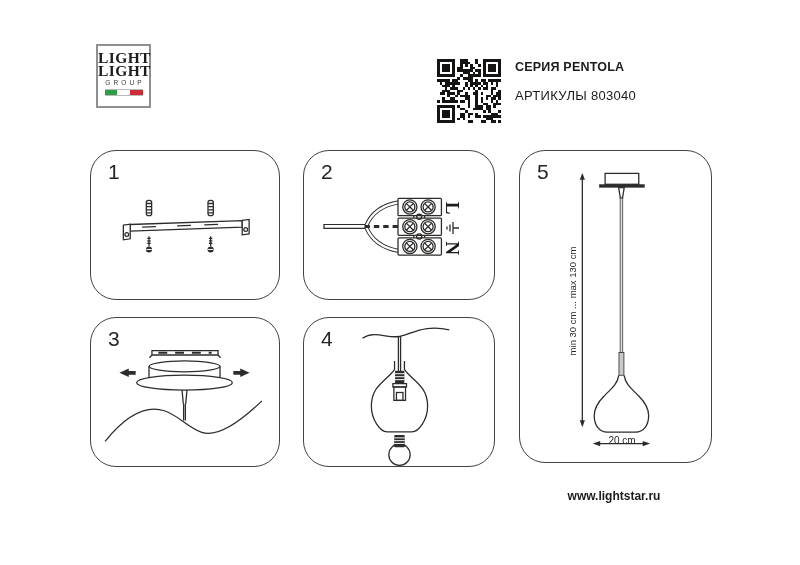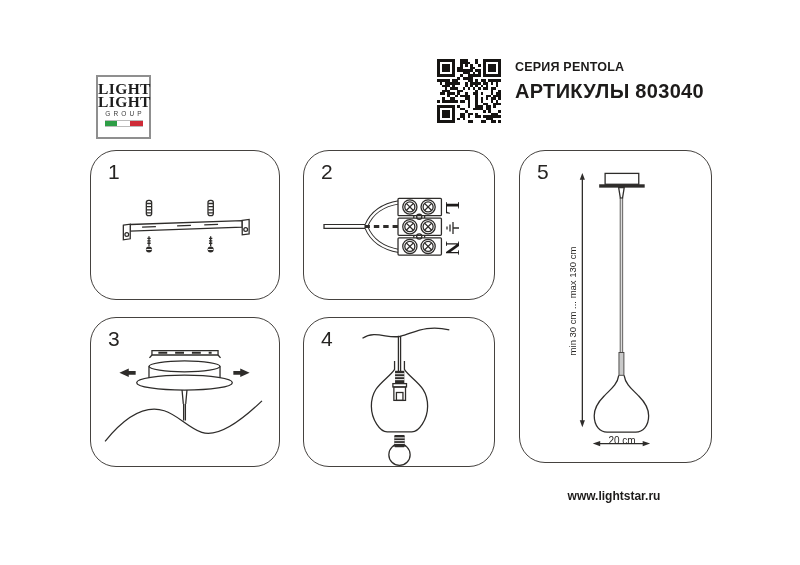--- a/index.html
+++ b/index.html
@@ -1,35 +1,35 @@
 <!DOCTYPE html>
 <html><head>
 <meta charset="utf-8">
 <style>
   html,body{margin:0;padding:0;background:#fff;}
   .page{position:relative;width:800px;height:565px;background:#ffffff;overflow:hidden;
         font-family:"Liberation Sans",sans-serif;color:#1d1b1a;}
 
   
-  .logo{position:absolute;left:96px;top:75px;width:55px;height:64px;border:2px solid #8f8f8f;
+  .logo{position:absolute;left:96px;top:44px;width:55px;height:64px;border:2px solid #8f8f8f;
         box-sizing:border-box;background:#fff;text-align:center;padding-top:5px;}
   .logo-word{font-family:"Liberation Serif",serif;font-weight:bold;font-size:15.5px;line-height:13px;
         letter-spacing:.4px;color:#1c1c1c;}
   .logo-group{font-size:6.5px;letter-spacing:3.1px;margin-top:2px;padding-left:3px;color:#3a3a3a;}
   .logo-flag{height:5px;width:38px;margin:3px auto 0;display:flex;}
   .logo-flag span{flex:1;height:100%;display:block;border-top:1px solid #bbb;border-bottom:1px solid #bbb;}
 
   .title{position:absolute;left:150px;top:71px;width:290px;text-align:center;font-weight:bold;
          font-size:17.5px;line-height:22px;letter-spacing:-0.2px;color:#1d1b1a;}
 
   .qr{position:absolute;left:437px;top:59px;width:64px;height:64px;}
 
   .series-block{position:absolute;left:515px;top:60px;width:200px;text-align:left;}
   .series{font-size:12.5px;font-weight:bold;letter-spacing:.2px;}
-  .articles{font-size:20px;font-weight:bold;margin-top:6px;letter-spacing:.3px;}
+  .articles{font-size:13px;font-weight:normal;margin-top:14px;letter-spacing:.3px;}
 
   
   .panel{position:absolute;border:1.4px solid #45423f;border-radius:26px;box-sizing:border-box;background:#fff;}
   .panel svg.diagram{position:absolute;left:0;top:0;width:100%;height:100%;}
   .panel-num{position:absolute;left:17px;top:9px;font-size:21px;color:#262422;}
   #panel1{left:90px;top:150px;width:190px;height:150px;}
   #panel2{left:303px;top:150px;width:192px;height:150px;}
   #panel3{left:90px;top:317px;width:190px;height:150px;}
   #panel4{left:303px;top:317px;width:192px;height:150px;}
   #panel5{left:519px;top:150px;width:193px;height:313px;}

